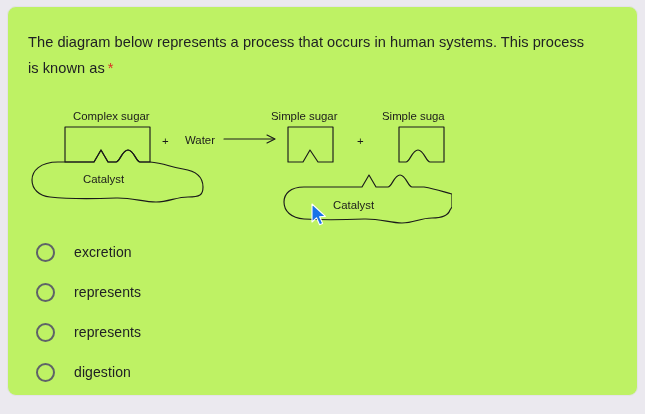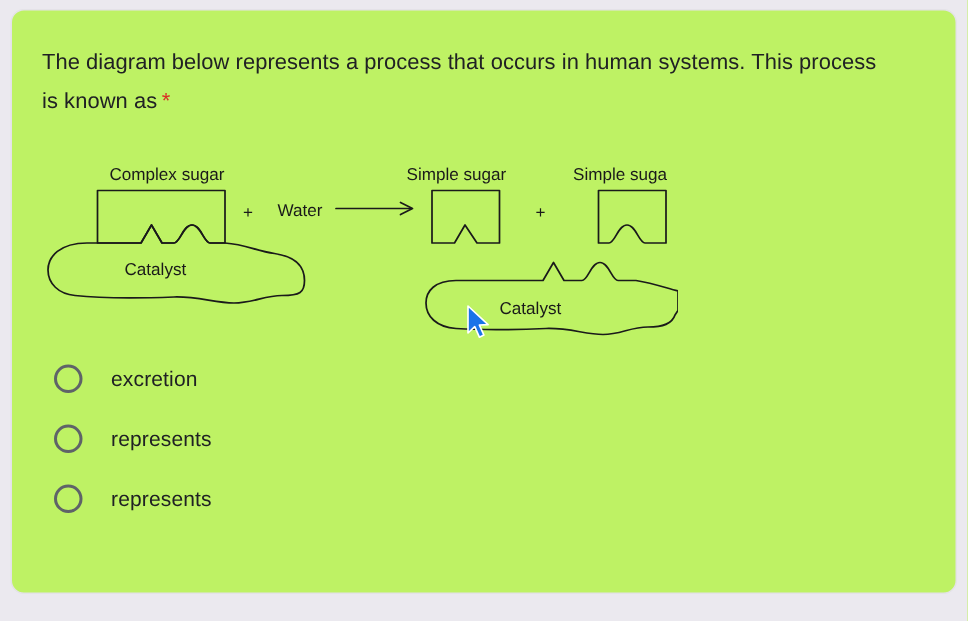--- a/index.html
+++ b/index.html
@@ -171,20 +171,24 @@
     <div class="option-row">
       <span class="radio-outer"></span>
       <span class="option-label">represents</span>
     </div>
 
     <div class="option-row">
       <span class="radio-outer"></span>
       <span class="option-label">represents</span>
     </div>
 
+    <div class="option-row">
+      <span class="radio-outer"></span>
+      <span class="option-label">digestion</span>
+    </div>
 
   </div>
 
 </div>
 
 <svg id="mouse-cursor" viewBox="0 0 17 24">
   <path d="M 1,1 L 1,19 L 5.5,14.8 L 8.6,21.8 L 11.6,20.4 L 8.6,13.7 L 14.4,13.4 Z" fill="#1a73e8" stroke="#ffffff" stroke-width="1.1" stroke-linejoin="round"></path>
 </svg>
 
 </body></html>

